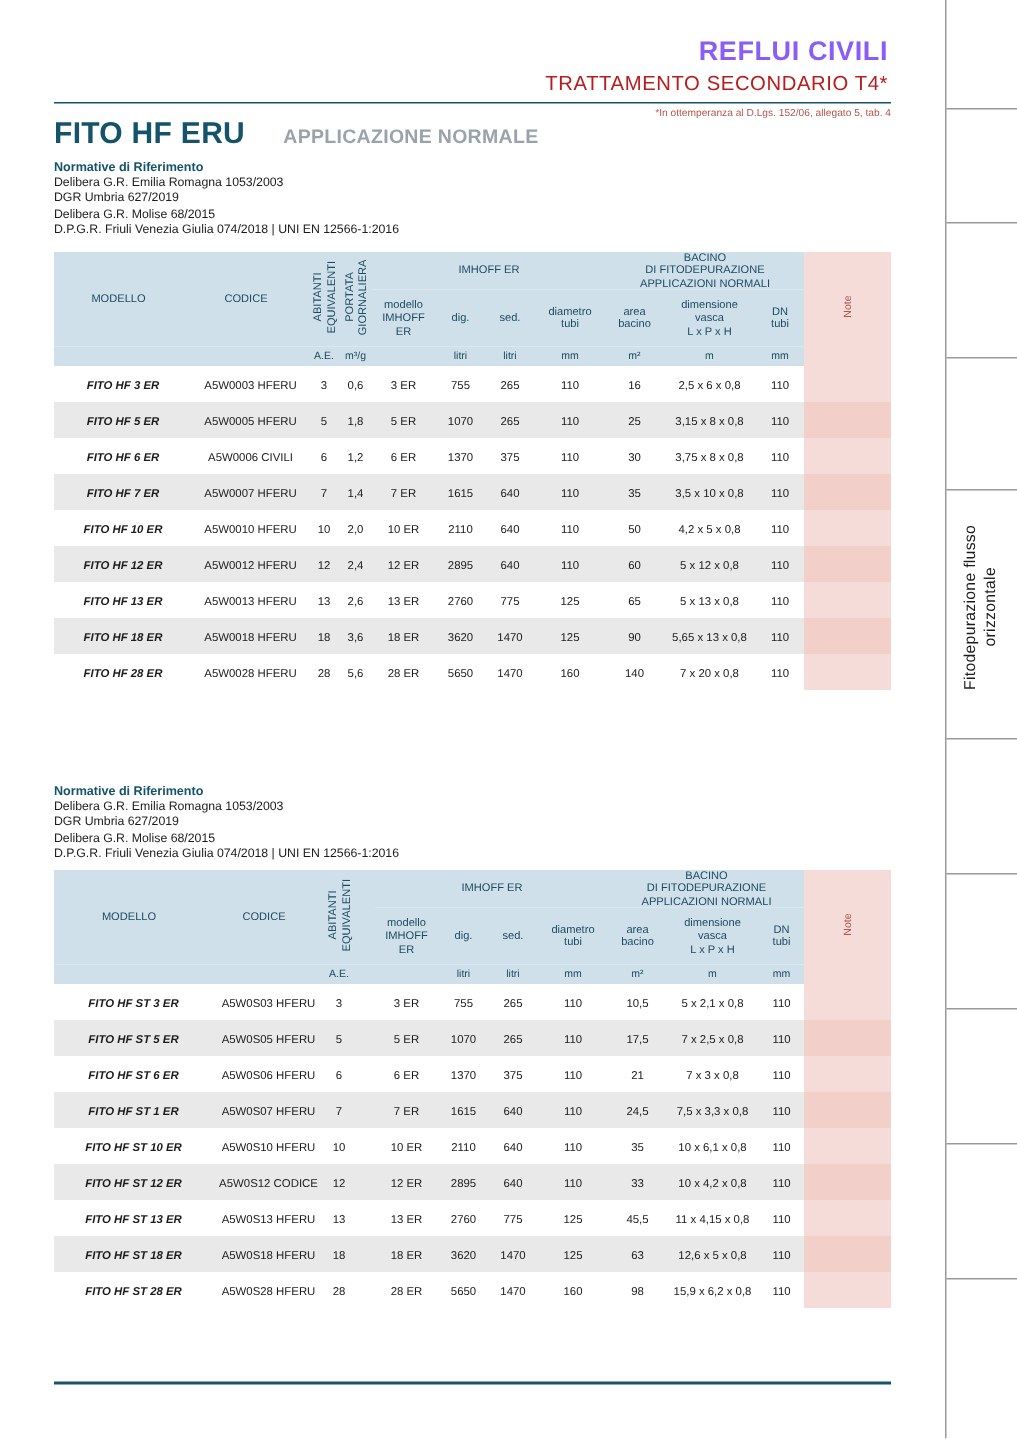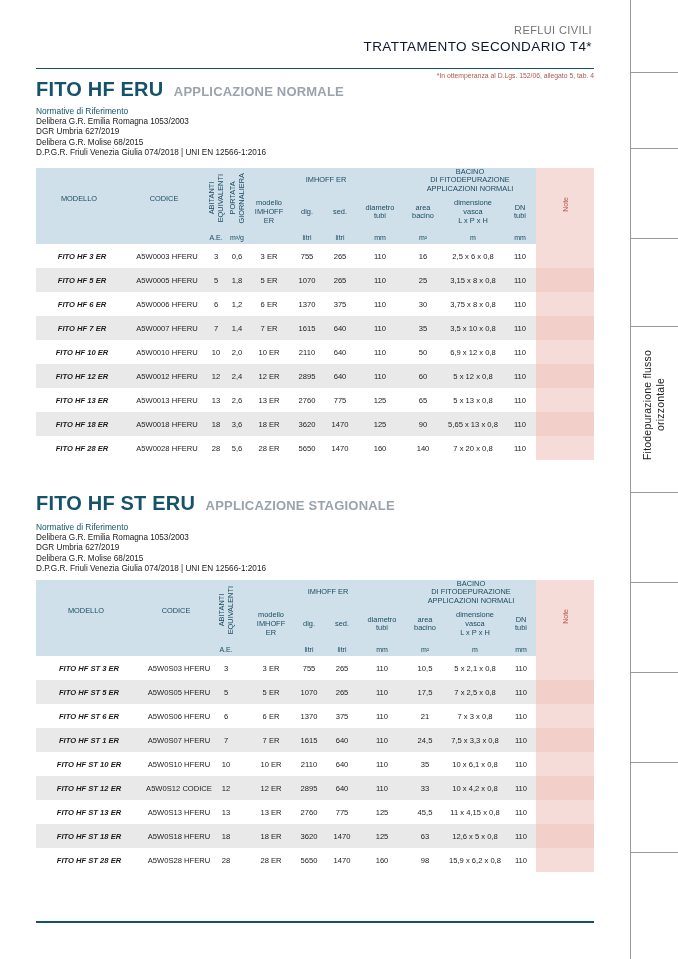--- a/index.html
+++ b/index.html
@@ -60,28 +60,28 @@
     width: 630px; height: 959px;
   }
 
   
   .doc-header {
     position: absolute;
     right: 38px; top: 24px;
     text-align: right;
   }
   .doc-header .line1 {
-    font-size: 11px;
-    font-weight: normal;
-    color: #737373;
+    font-size: 18px;
+    font-weight: bold;
+    color: #8b5cf6;
     letter-spacing: .4px;
   }
   .doc-header .line2 {
     font-size: 13.5px;
-    color: #0f172a;
+    color: #b91c1c;
     letter-spacing: .4px;
     margin-top: 3px;
   }
   .rule-top {
     position: absolute;
     left: 36px; right: 36px; top: 68px;
     border-top: 1px solid #15536b;
   }
 
   
@@ -95,37 +95,37 @@
     color: #15536b;
     letter-spacing: .2px;
     display: inline;
   }
   .sec-title .t2 {
     font-size: 13px;
     font-weight: bold;
     color: #9aa2ab;
     letter-spacing: .2px;
     display: inline;
-    margin-left: 6px;
+    margin-left: 21px;
   }
   .footnote {
     position: absolute;
     right: 36px;
     font-size: 6.8px;
     color: #b0564f;
   }
   .norms {
     position: absolute;
     left: 36px;
     font-size: 8.2px;
     line-height: 10.6px;
     color: #1b1b1b;
   }
   .norms .nt {
-    font-weight: normal;
+    font-weight: bold;
     color: #15536b;
     font-size: 8.4px;
   }
 
   
   table.spec {
     position: absolute;
     left: 36px;
     width: 558px;
     border-collapse: collapse;
@@ -329,21 +329,21 @@
           <td>1070</td>
           <td>265</td>
           <td>110</td>
           <td>25</td>
           <td>3,15 x 8 x 0,8</td>
           <td>110</td>
           <td class="c-note"></td>
         </tr>
         <tr class="even">
           <td class="c-model">FITO HF 6 ER</td>
-          <td class="c-code">A5W0006 HFERU</td>
+          <td class="c-code">A5W0006 CIVILI</td>
           <td>6</td>
           <td>1,2</td>
           <td>6 ER</td>
           <td>1370</td>
           <td>375</td>
           <td>110</td>
           <td>30</td>
           <td>3,75 x 8 x 0,8</td>
           <td>110</td>
           <td class="c-note"></td>
@@ -365,21 +365,21 @@
         <tr class="even">
           <td class="c-model">FITO HF 10 ER</td>
           <td class="c-code">A5W0010 HFERU</td>
           <td>10</td>
           <td>2,0</td>
           <td>10 ER</td>
           <td>2110</td>
           <td>640</td>
           <td>110</td>
           <td>50</td>
-          <td>6,9 x 12 x 0,8</td>
+          <td>4,2 x 5 x 0,8</td>
           <td>110</td>
           <td class="c-note"></td>
         </tr>
         <tr class="odd">
           <td class="c-model">FITO HF 12 ER</td>
           <td class="c-code">A5W0012 HFERU</td>
           <td>12</td>
           <td>2,4</td>
           <td>12 ER</td>
           <td>2895</td>
@@ -428,24 +428,20 @@
           <td>1470</td>
           <td>160</td>
           <td>140</td>
           <td>7 x 20 x 0,8</td>
           <td>110</td>
           <td class="c-note"></td>
         </tr>
       </tbody>
     </table>
 
-    <div class="sec-title" style="top:492px;">
-      <span class="t1">FITO HF ST ERU</span>
-      <span class="t2">APPLICAZIONE STAGIONALE</span>
-    </div>
 
     <div class="norms" style="top:522px;">
       <div class="nt">Normative di Riferimento</div>
       <div>Delibera G.R. Emilia Romagna 1053/2003</div>
       <div>DGR Umbria 627/2019</div>
       <div>Delibera G.R. Molise 68/2015</div>
       <div>D.P.G.R. Friuli Venezia Giulia 074/2018  |  UNI EN 12566-1:2016</div>
     </div>
 
     <table class="spec" style="top:580px;">

